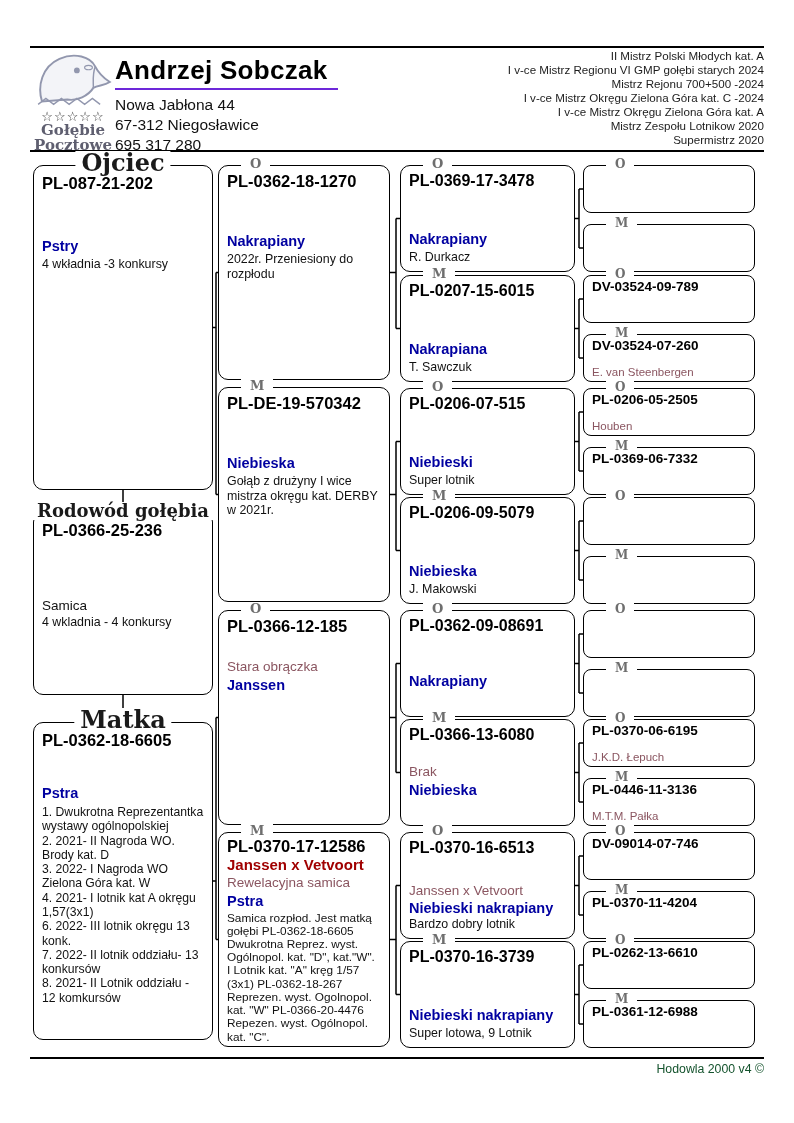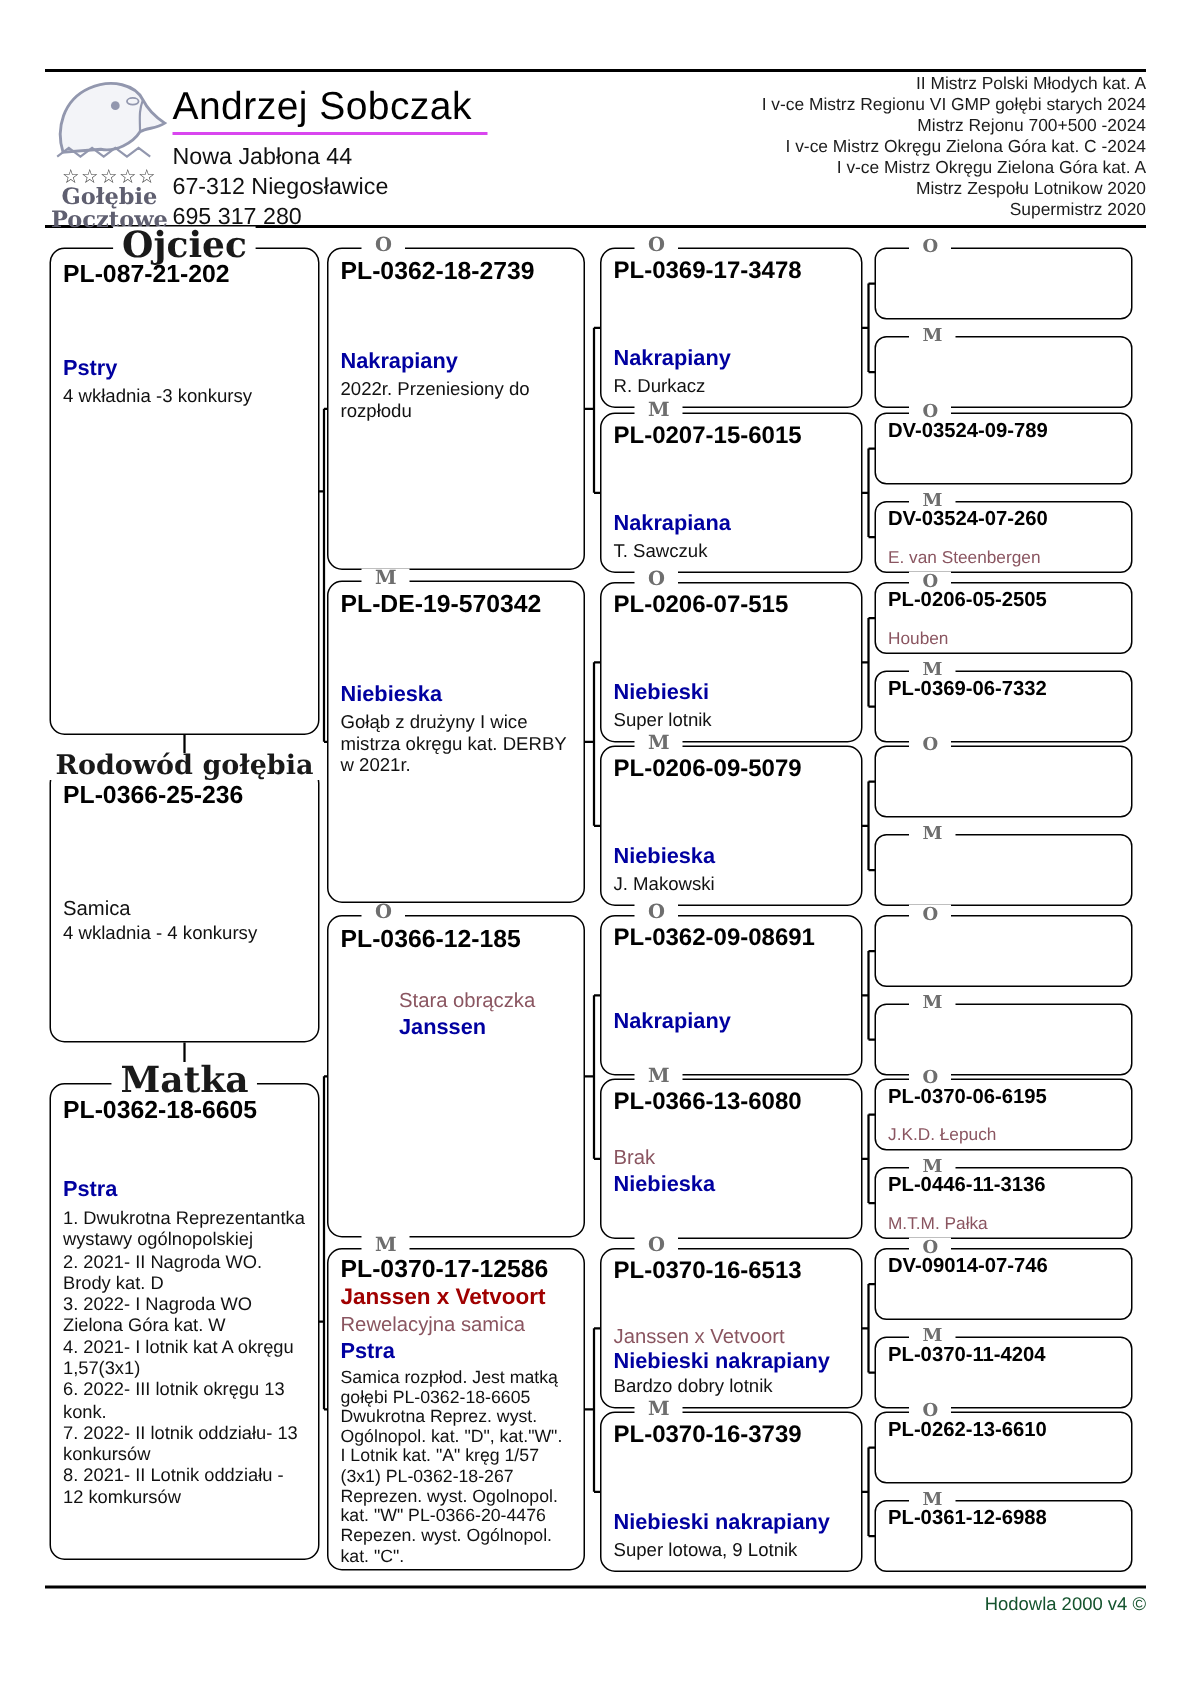--- a/index.html
+++ b/index.html
@@ -5,22 +5,22 @@
   html,body{margin:0;padding:0;background:#fff;}
   .page{position:relative;width:794px;height:1123px;background:#fff;overflow:hidden;
         font-family:"Liberation Sans",sans-serif;color:#000;}
   .rule{position:absolute;left:30px;width:734px;height:2px;background:#000;}
   .rule.thin{height:1.6px;}
   
   .logo{position:absolute;left:31px;top:53px;width:84px;text-align:center;line-height:1;}
   .logo .stars{font-size:13px;color:#3a3a3a;letter-spacing:1px;margin-top:-8px;}
   .logo .word{font-family:"DejaVu Serif","Liberation Serif",serif;font-weight:bold;
               font-size:15px;color:#5f5f70;line-height:15px;}
-  .name{position:absolute;left:115px;top:55px;font-size:26px;font-weight:normal;
-        border-bottom:2px solid #d946ef;padding:0 10px 2px 0;letter-spacing:.3px;}
+  .name{position:absolute;left:115px;top:55px;font-size:26px;font-weight:bold;
+        border-bottom:2px solid #6d28d9;padding:0 10px 2px 0;letter-spacing:.3px;}
   .addr{position:absolute;left:115px;top:95px;font-size:15.5px;line-height:20px;color:#111;}
   .achv{position:absolute;right:30px;top:49px;text-align:right;font-size:11.6px;
         line-height:14px;color:#1c1c1c;}
   
   .footer-text{position:absolute;right:30px;top:1062px;font-size:12.3px;color:#14532d;}
   
   svg.connectors{position:absolute;left:0;top:0;z-index:1;}
   
   .box{position:absolute;background:#fff;border:1.5px solid #000;border-radius:10px;
        box-sizing:border-box;display:flex;flex-direction:column;padding:6px 8px;z-index:2;}
@@ -36,21 +36,21 @@
   .title.mid{font-size:18px;top:-11px;}
   .om{position:absolute;top:-9px;left:22px;background:#fff;padding:0 9px;
       font-family:"DejaVu Serif","Liberation Serif",serif;font-weight:bold;
       font-size:13px;color:#6e6e6e;line-height:1;}
   .g4 .om{top:-8px;font-size:12px;}
   .ring{font-weight:bold;font-size:16.5px;color:#000;}
   .g3 .ring{font-size:16px;}
   .g4 .ring{font-size:13.5px;}
   .body{display:flex;flex-direction:column;}
   .mt-lg{margin-top:41px;}
-  .mt-sm{margin-top:22px;margin-left:39px;}
+  .mt-sm{margin-top:22px;}
   .g3 .body{margin-top:auto;}
   .color{font-weight:bold;color:#0000a0;font-size:14.5px;line-height:1.25;}
   .origin{color:#8a5560;font-size:13.5px;line-height:1.3;}
   .strain{color:#a00000;font-weight:bold;font-size:15px;line-height:1.2;}
   .note{font-size:12.4px;line-height:1.18;margin-top:2px;color:#111;}
   .note.tiny{font-size:11.8px;line-height:1.12;}
   .sex{font-size:13.5px;color:#111;}
   .breeder{margin-top:auto;color:#8a5560;font-size:11.5px;}
   .mlist{margin-top:3px;font-size:12.2px;line-height:1.17;color:#111;}
 </style>
@@ -144,21 +144,21 @@
         <div>4. 2021- I lotnik kat A okręgu 1,57(3x1)</div>
         <div>6. 2022- III lotnik okręgu 13 konk.</div>
         <div>7. 2022- II lotnik oddziału- 13 konkursów</div>
         <div>8. 2021- II Lotnik oddziału - 12 komkursów</div>
       </div>
     </div>
   </div>
 
   <div class="box g2" style="top:165px">
     <span class="om">O</span>
-    <div class="ring">PL-0362-18-2739</div>
+    <div class="ring">PL-0362-18-1270</div>
     <div class="body mt-lg">
       <div class="color">Nakrapiany</div>
       <div class="note">2022r. Przeniesiony do rozpłodu</div>
     </div>
   </div>
 
   <div class="box g2" style="top:387px">
     <span class="om">M</span>
     <div class="ring">PL-DE-19-570342</div>
     <div class="body mt-lg">

